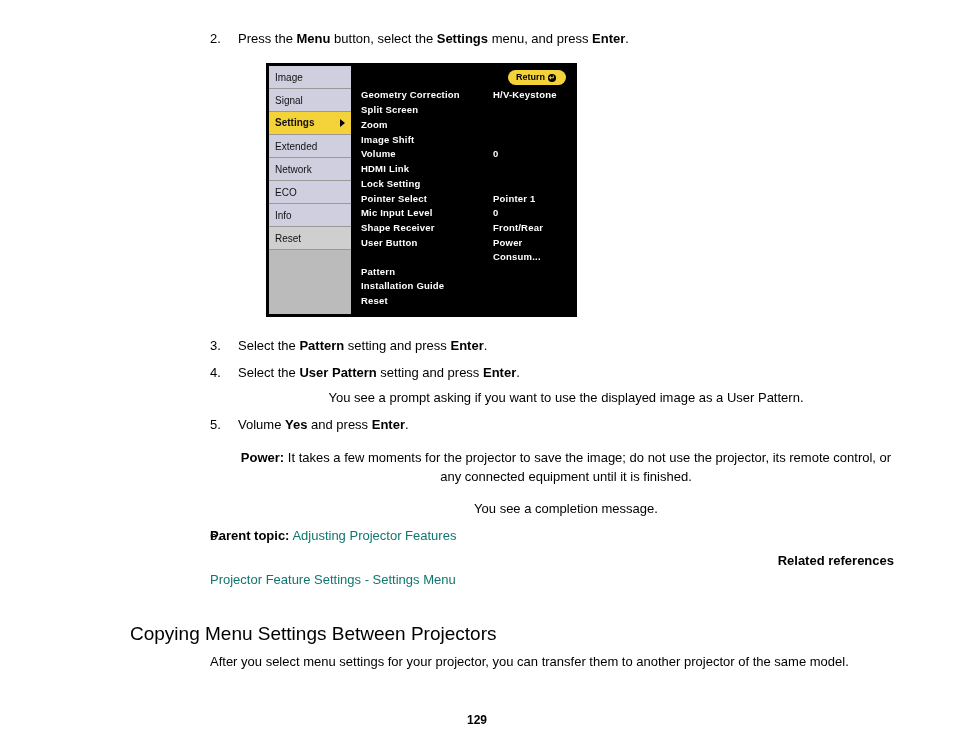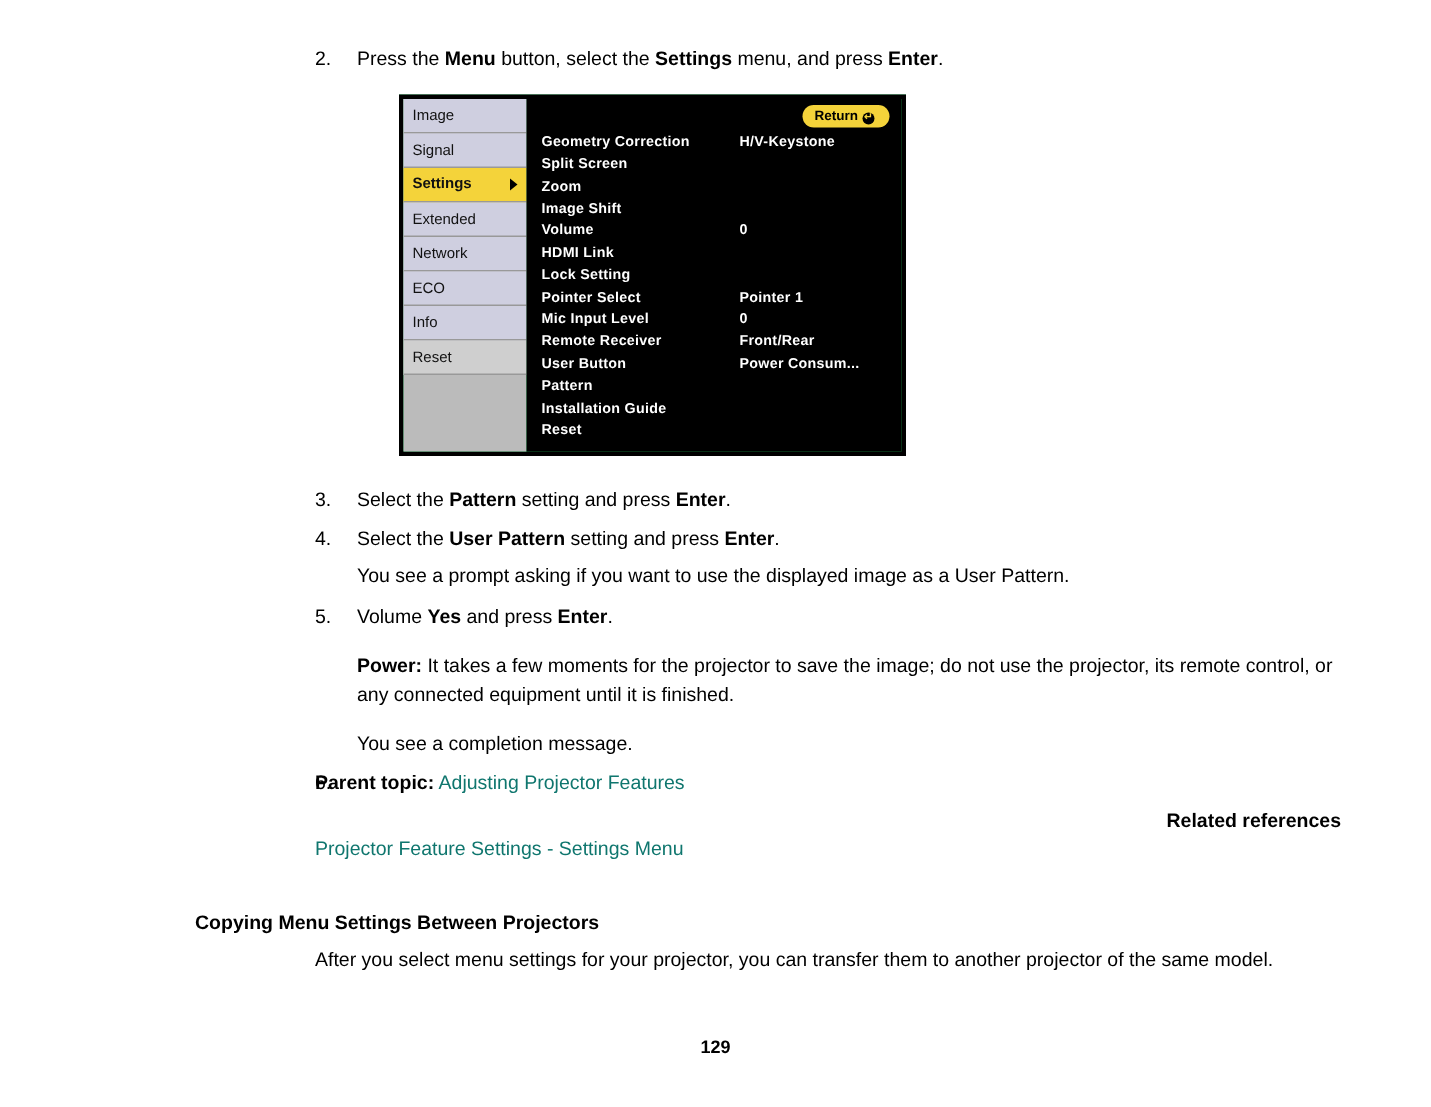--- a/index.html
+++ b/index.html
@@ -28,47 +28,48 @@
     margin-bottom: 8px;
   }
   ol.steps > li > .num {
     position: absolute;
     left: 0;
     top: 0;
   }
   .sub {
     margin-top: 6px;
     margin-bottom: 6px;
+    text-align: center;
   }
   .bold { font-weight: bold; }
   a.link { color: #0f766e; text-decoration: none; }
   h2.section {
-    font-size: 13px;
-    font-weight: bold;
+    font-size: 19px;
+    font-weight: normal;
     margin: 30px 0 6px 0;
     margin-left: 90px;
   }
   .page-num {
     text-align: center;
     font-weight: bold;
     font-size: 12px;
     margin-top: 40px;
   }
 
   
   .osd-wrap {
     margin: 14px 0 20px 28px;
   }
   .osd {
     display: flex;
-    width: 338px;
+    width: 311px;
     border: 3px solid #000;
     box-sizing: border-box;
     font-family: Arial, sans-serif;
-    background:#22c55e;
+    background:#fca5a5;
   }
   .osd-left {
     width: 82px;
     background: #bbb;
   }
   .osd-tab {
     font-size: 10px;
     padding: 5px 6px 4px 6px;
     background: #b3b0d8;
     border-bottom: 1px solid #999;
@@ -184,21 +185,21 @@
                 </div>
               <div class="osd-row">
                   <span class="lbl">Pointer Select</span>
                   <span class="val">Pointer 1</span>
                 </div>
               <div class="osd-row">
                   <span class="lbl">Mic Input Level</span>
                   <span class="val">0</span>
                 </div>
               <div class="osd-row">
-                  <span class="lbl">Remote Receiver</span>
+                  <span class="lbl">Shape Receiver</span>
                   <span class="val">Front/Rear</span>
                 </div>
               <div class="osd-row">
                   <span class="lbl">User Button</span>
                   <span class="val">Power Consum...</span>
                 </div>
               <div class="osd-row">
                   <span class="lbl">Pattern</span>
                   <span class="val"></span>
                 </div>

